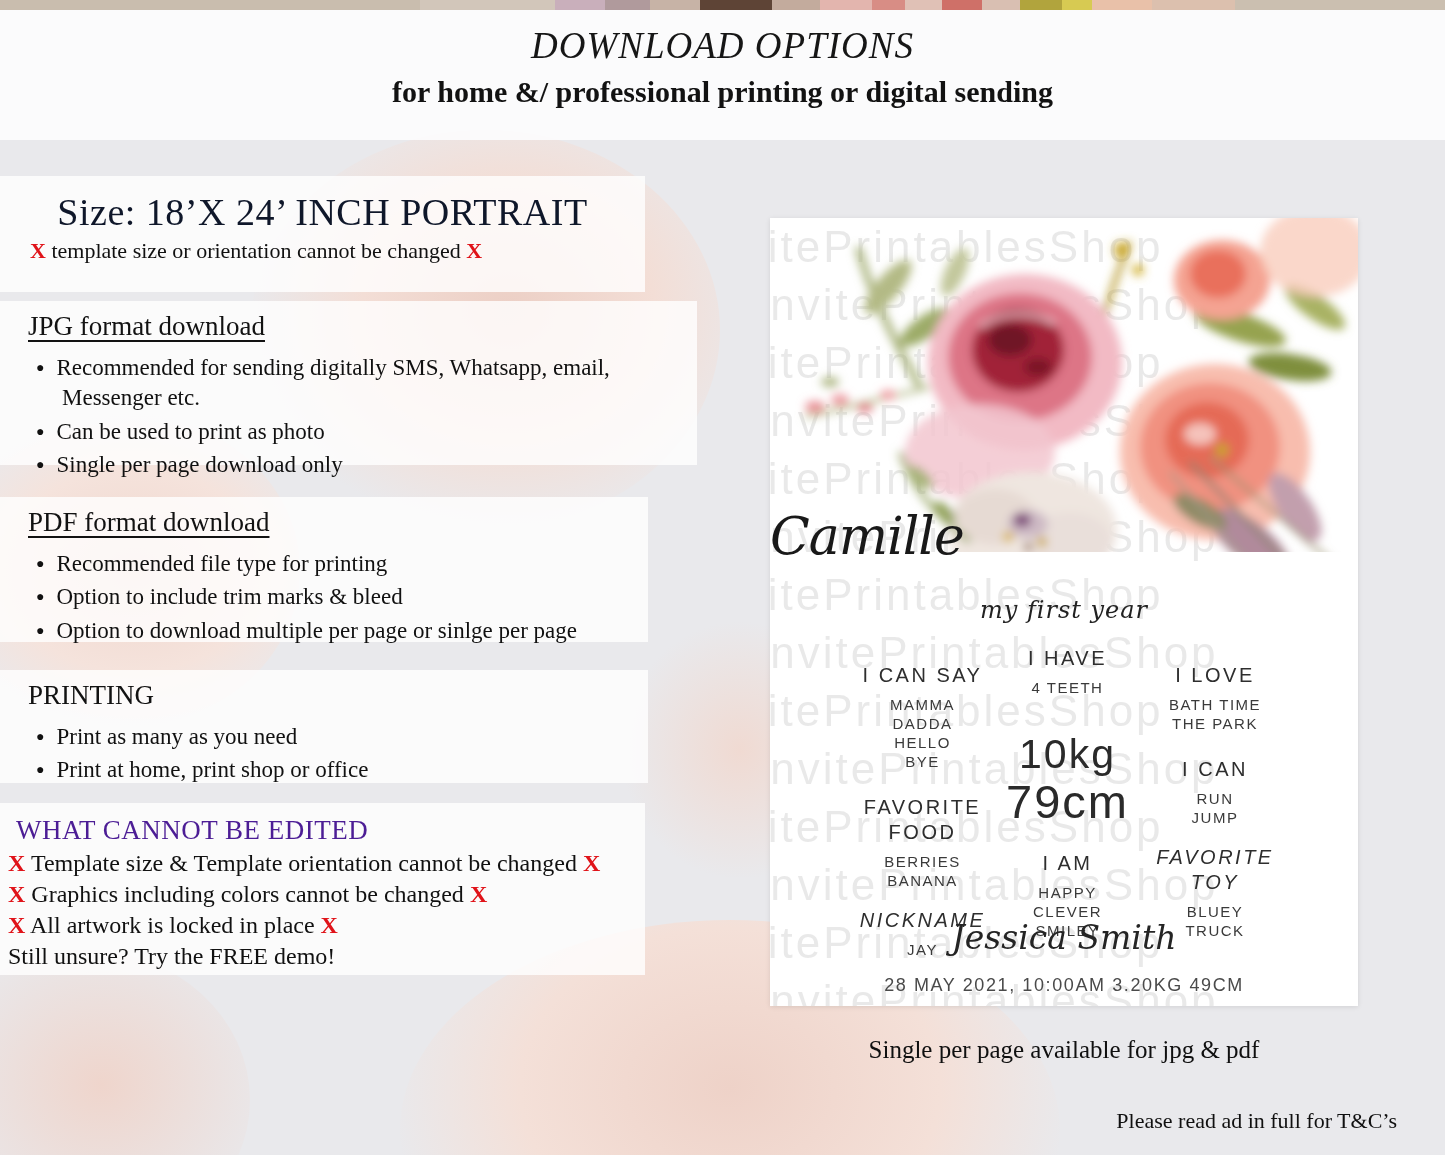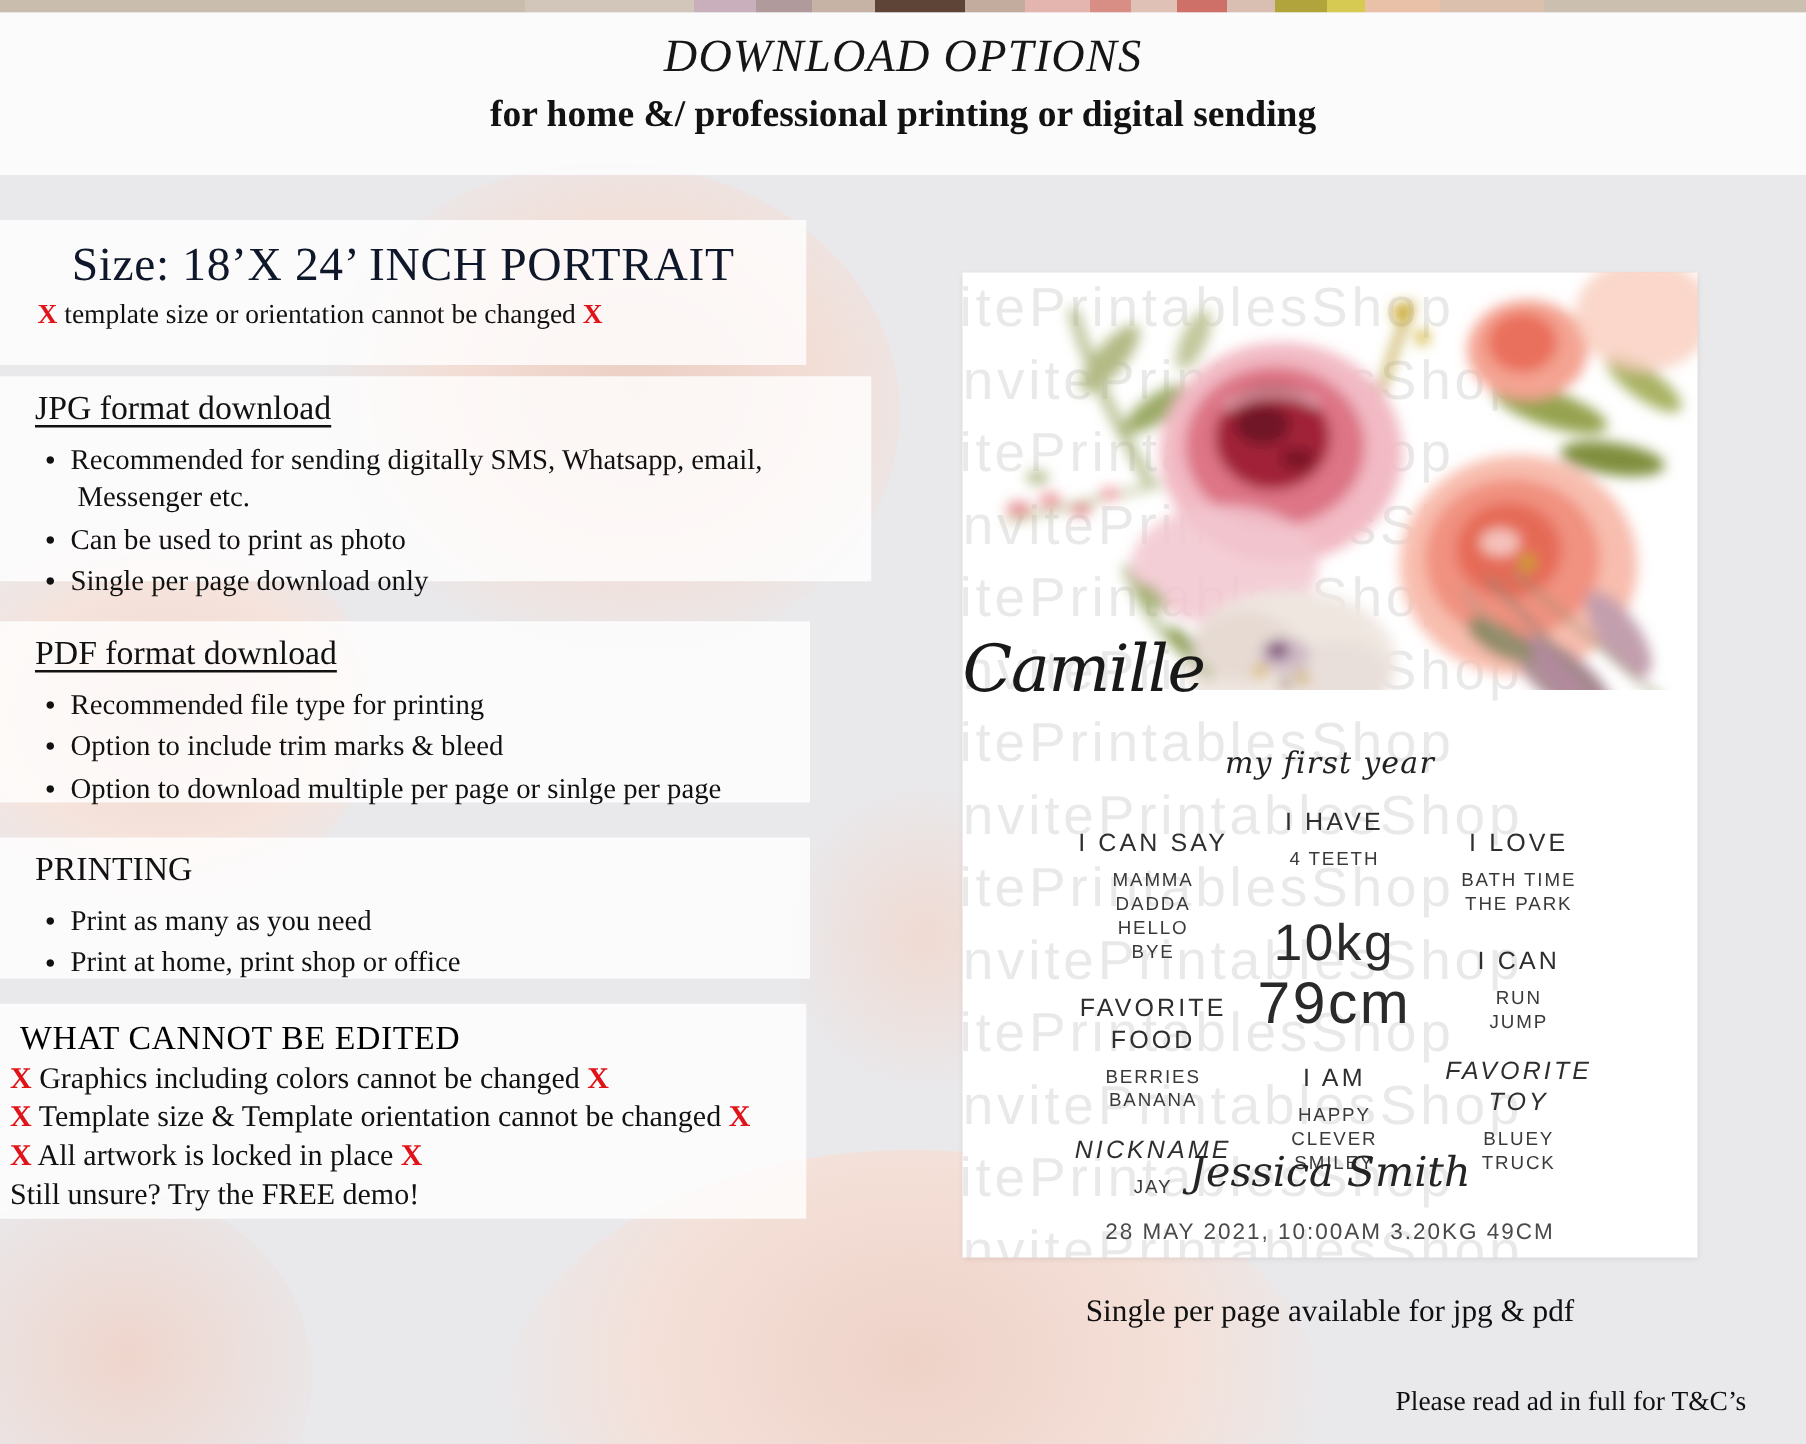--- a/index.html
+++ b/index.html
@@ -51,21 +51,21 @@
   .band-what{top:803px;width:645px;height:172px;}
   .panel-heading{font-size:27px;padding:10px 0 0 28px;color:#121212;}
   .panel-heading.u{text-decoration:underline;text-underline-offset:5px;}
   ul.bullets{list-style:none;margin:11px 0 0 0;padding:0 10px 0 36px;}
   ul.bullets li{
     font-size:23px;line-height:1.32;color:#111;
     padding-left:26px;text-indent:-26px;margin-top:3px;
   }
   ul.bullets li::before{content:"\25CF";font-size:14px;margin-right:12px;vertical-align:3px;}
   .x-mark{color:#e01319;font-weight:bold;}
-  .what-heading{font-size:27px;padding:12px 0 0 16px;color:#000000;letter-spacing:0.5px;}
+  .what-heading{font-size:27px;padding:12px 0 0 16px;color:#4c1d95;letter-spacing:0.5px;}
   .rule-line{font-size:24px;padding-left:8px;margin-top:4px;color:#111;}
   .demo-note{font-size:24px;padding-left:8px;margin-top:4px;color:#111;}
   
   .poster{
     position:absolute;left:770px;top:218px;width:588px;height:788px;
     background:#ffffff;z-index:1;overflow:hidden;
     box-shadow:0 1px 5px rgba(0,0,0,0.10);
   }
   .wm-layer{position:absolute;inset:0;z-index:1;overflow:hidden;}
   .wm-row{
@@ -165,26 +165,26 @@
   <ul class="bullets">
     <li>Print as many as you need</li>
     <li>Print at home, print shop or office</li>
   </ul>
 </div>
 
 <div class="band band-what">
   <div class="what-heading">WHAT CANNOT BE EDITED</div>
   <div class="rule-line">
     <span class="x-mark">X</span>
+    <span>Template size &amp; Template orientation cannot be changed</span>
+    <span class="x-mark">X</span>
+  </div>
+  <div class="rule-line">
+    <span class="x-mark">X</span>
     <span>Graphics including colors cannot be changed</span>
-    <span class="x-mark">X</span>
-  </div>
-  <div class="rule-line">
-    <span class="x-mark">X</span>
-    <span>Template size &amp; Template orientation cannot be changed</span>
     <span class="x-mark">X</span>
   </div>
   <div class="rule-line">
     <span class="x-mark">X</span>
     <span>All artwork is locked in place</span>
     <span class="x-mark">X</span>
   </div>
   <div class="demo-note">Still unsure? Try the FREE demo!</div>
 </div>
 

